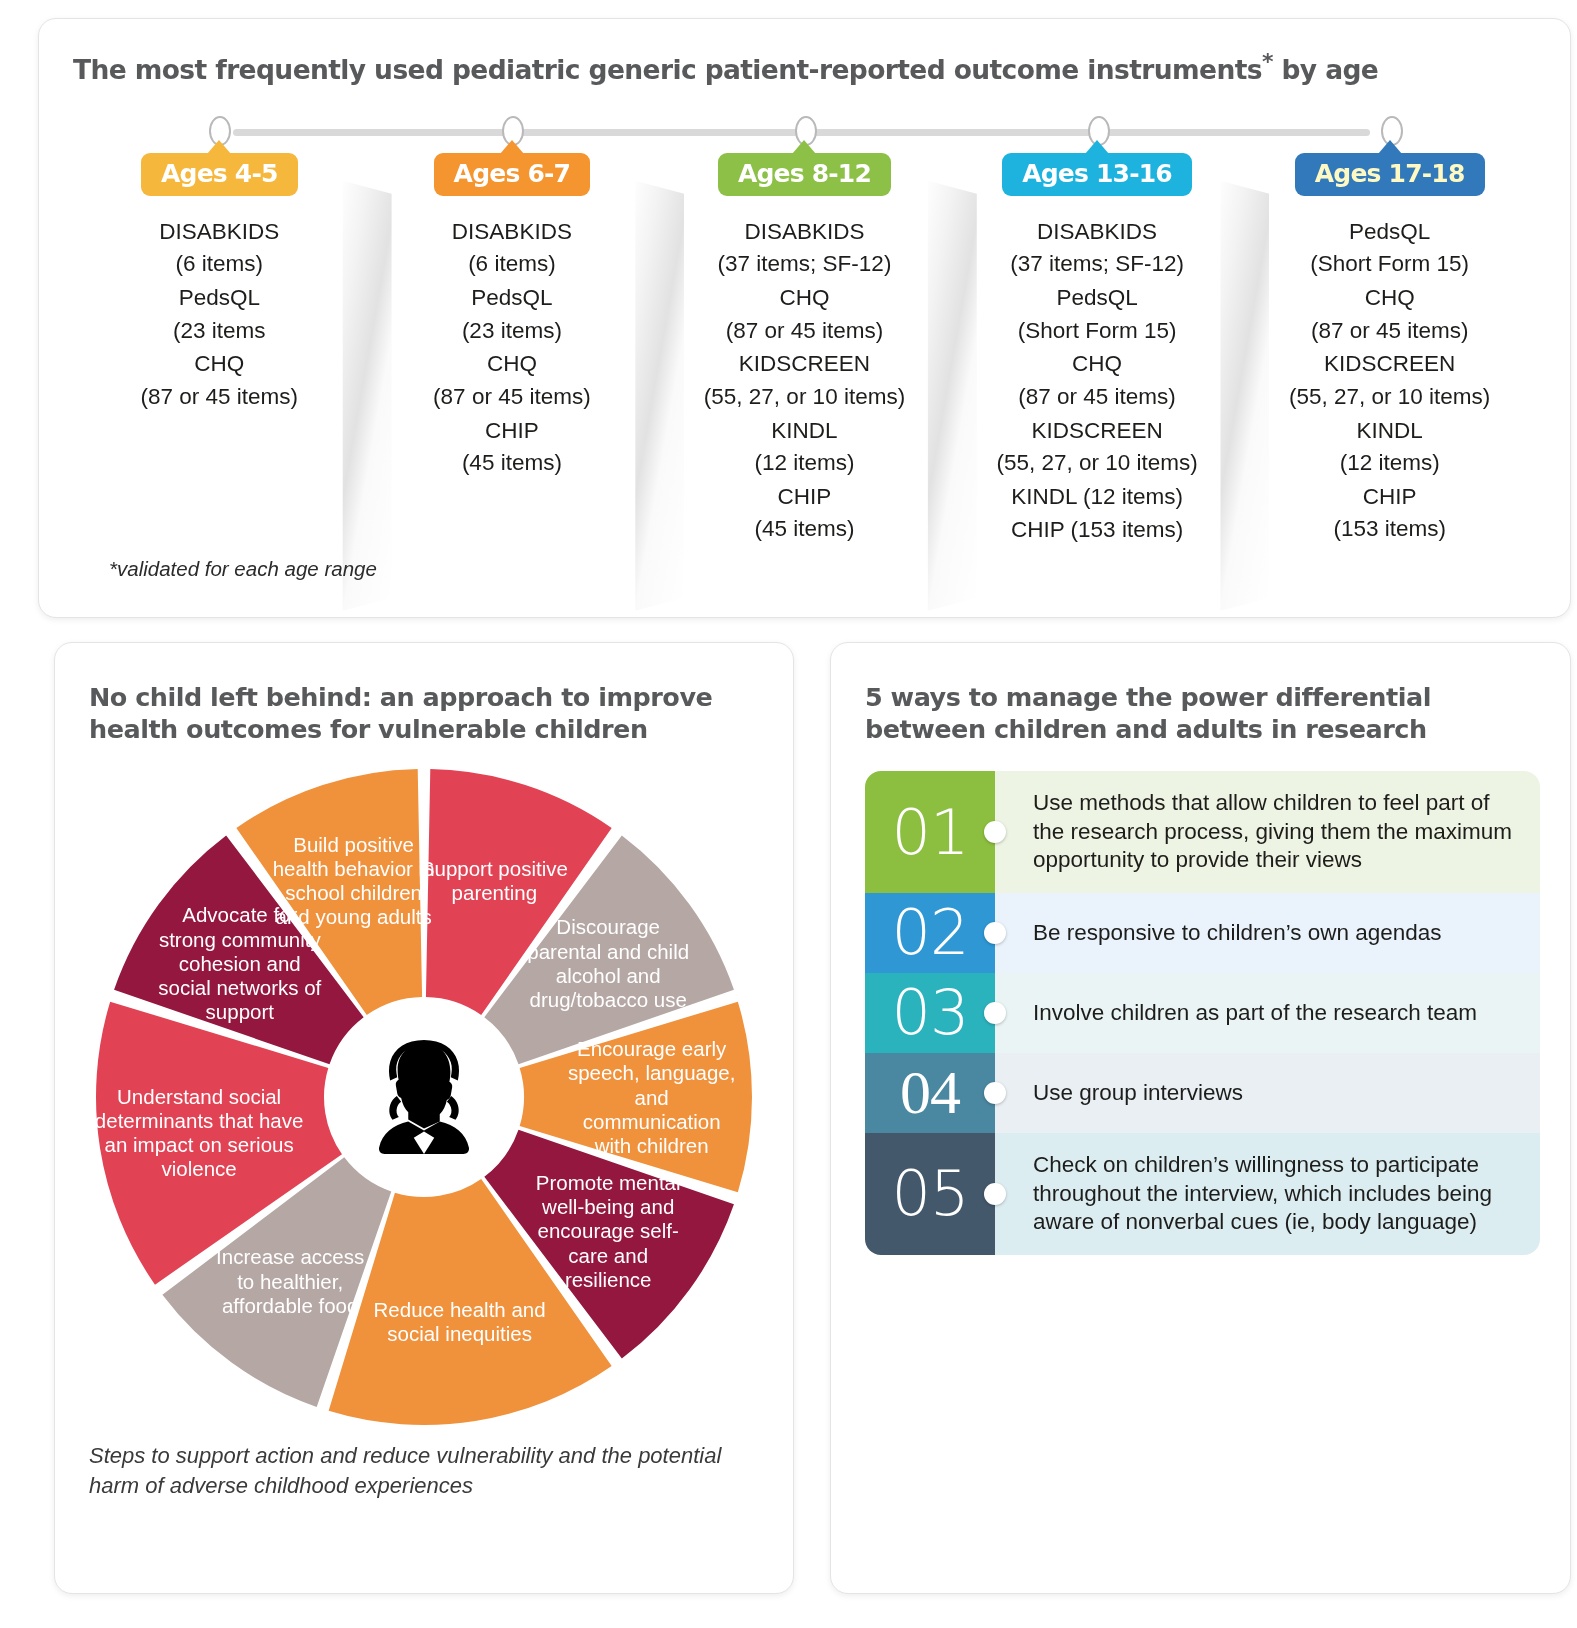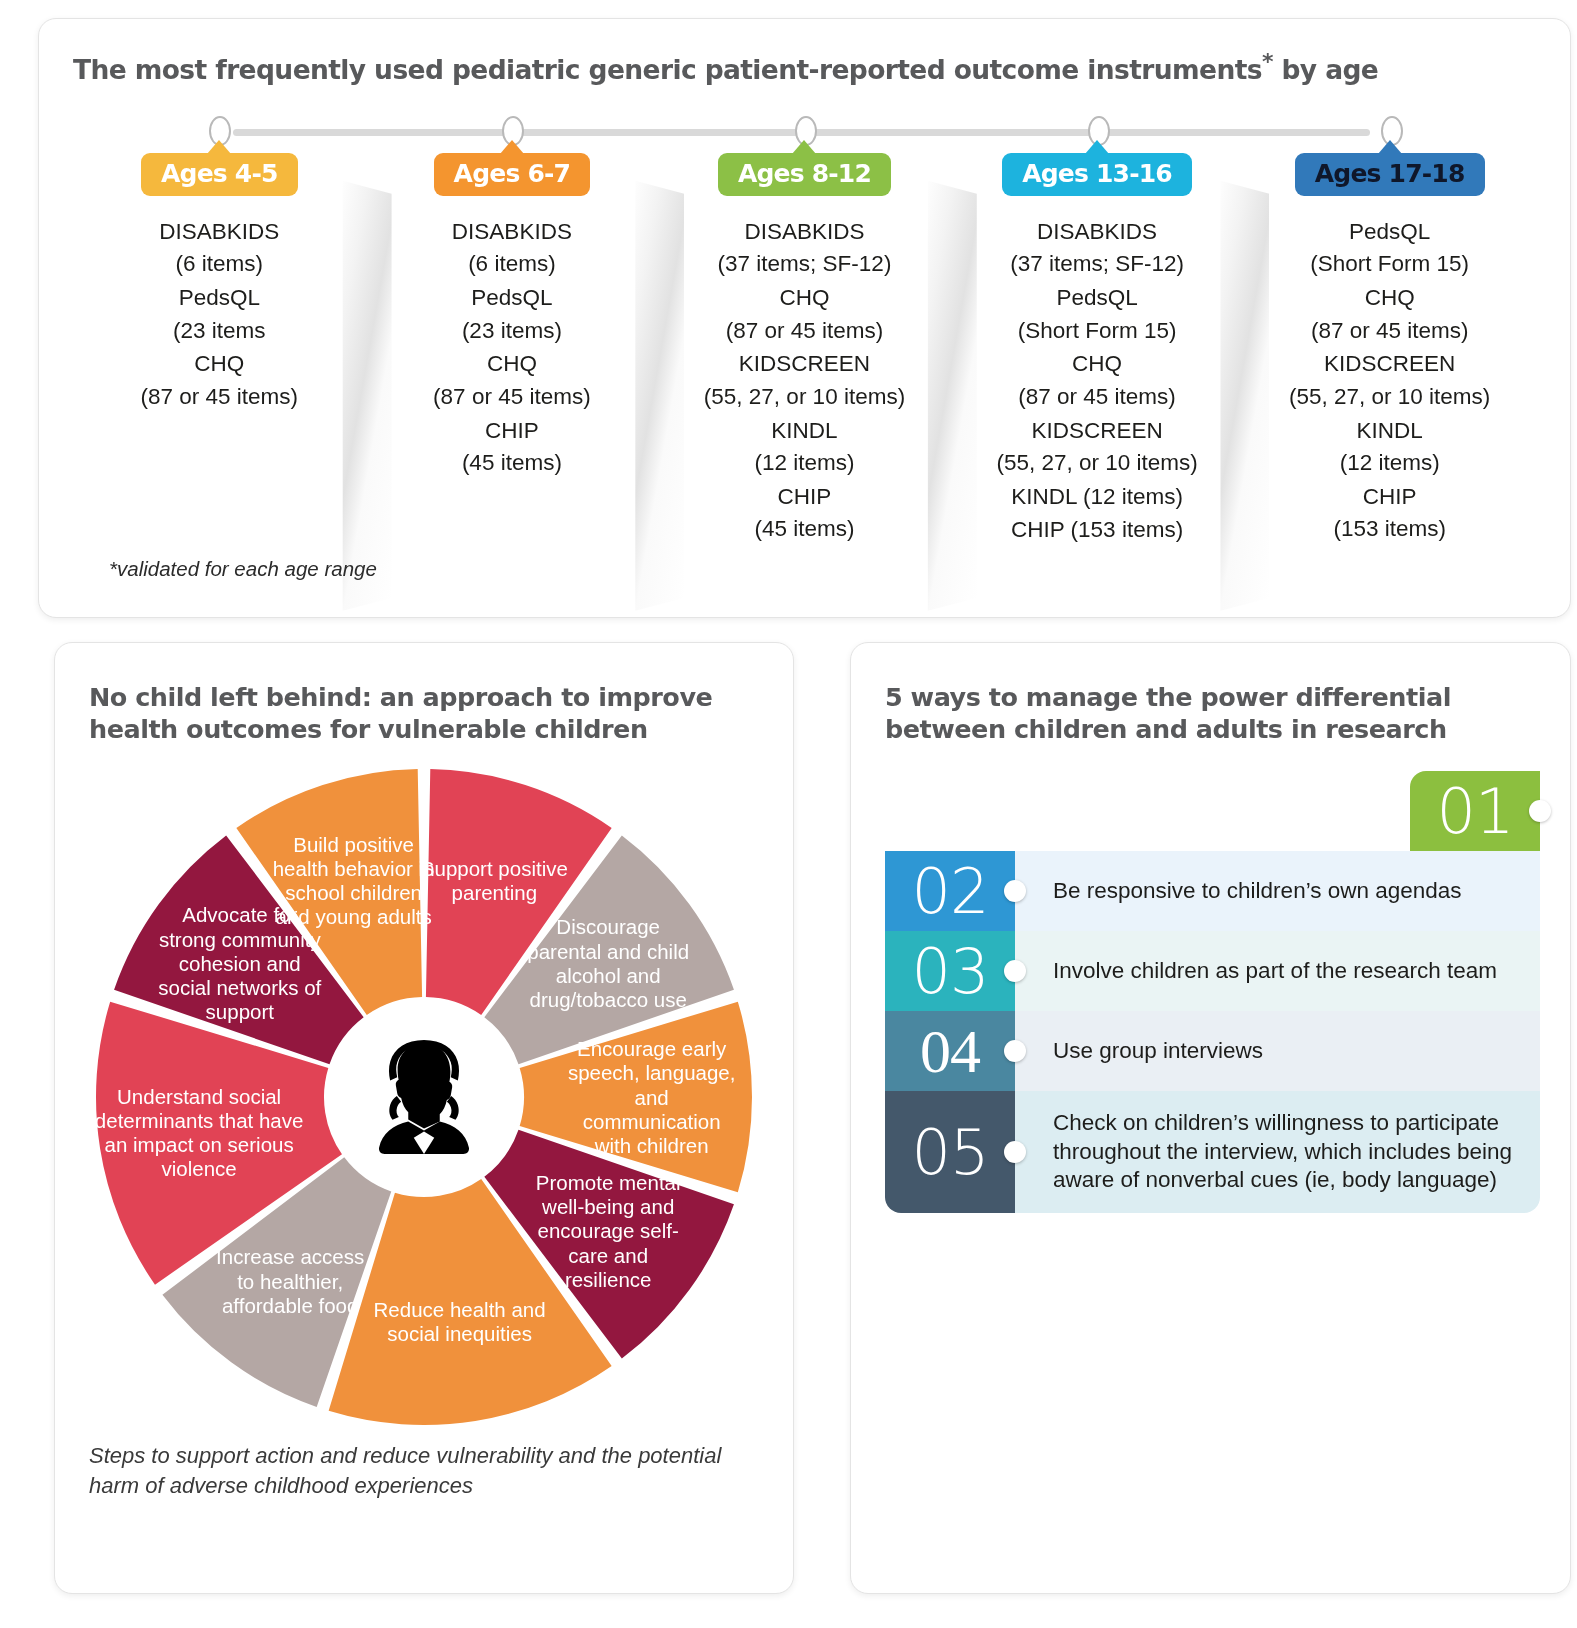--- a/index.html
+++ b/index.html
@@ -126,21 +126,21 @@
     left: 70px;
     bottom: 36px;
     font-style: italic;
     font-size: 20.5px;
     color: #2b2b2b;
   }
 
   
   .bottom-row {
     display: flex;
-    gap: 56px;
+    gap: 36px;
     margin-top: 24px;
     height: 952px;
     padding-left: 16px;
   }
   .bl-card { width: 740px; padding: 38px 34px 26px 34px; }
   .br-card { flex: 1; padding: 38px 30px 26px 34px; }
 
   .sub-title {
     font-family: "DejaVu Sans", sans-serif;
     font-weight: bold;
@@ -274,21 +274,21 @@
             <div class="item">CHIP<br>(45 items)</div>
           </div><div class="fold" style="left: -26px;"></div></div>
         <div class="col"><div class="badge" style="background: rgb(29, 179, 222); color: rgb(29, 179, 222);"><span style="color: rgb(255, 255, 255);">Ages 13-16</span></div><div class="col-items">
             <div class="item">DISABKIDS<br>(37 items; SF-12)</div>
             <div class="item">PedsQL<br>(Short Form 15)</div>
             <div class="item">CHQ<br>(87 or 45 items)</div>
             <div class="item">KIDSCREEN<br>(55, 27, or 10 items)</div>
             <div class="item">KINDL (12 items)</div>
             <div class="item">CHIP (153 items)</div>
           </div><div class="fold" style="left: -26px;"></div></div>
-        <div class="col"><div class="badge" style="background: rgb(49, 121, 186); color: rgb(49, 121, 186);"><span style="color: #0f172a;">Ages 17-18</span></div><div class="col-items">
+        <div class="col"><div class="badge" style="background: rgb(49, 121, 186); color: rgb(49, 121, 186);"><span style="color: #fef9c3;">Ages 17-18</span></div><div class="col-items">
             <div class="item">PedsQL<br>(Short Form 15)</div>
             <div class="item">CHQ<br>(87 or 45 items)</div>
             <div class="item">KIDSCREEN<br>(55, 27, or 10 items)</div>
             <div class="item">KINDL<br>(12 items)</div>
             <div class="item">CHIP<br>(153 items)</div>
           </div><div class="fold" style="left: -26px;"></div></div>
       </div>
 
     <div class="footnote">*validated for each age range</div>
   </div>
@@ -340,20 +340,21 @@
     </div>
 
     <div class="card br-card">
       <div class="sub-title">5 ways to manage the power differential between children and adults in research</div>
       <div class="steps" id="steps">
           <div class="step">
             <div class="step-num" style="background: rgb(140, 191, 63);">
               <span>01</span>
               <span class="step-dot"></span>
             </div>
+            <div class="step-body" style="background: rgb(238, 244, 227);">Use methods that allow children to feel part of the research process, giving them the maximum opportunity to provide their views</div>
           </div>
           <div class="step">
             <div class="step-num" style="background: rgb(46, 151, 212);">
               <span>02</span>
               <span class="step-dot"></span>
             </div>
             <div class="step-body" style="background: rgb(234, 243, 251);">Be responsive to children’s own agendas</div>
           </div>
           <div class="step">
             <div class="step-num" style="background: rgb(43, 179, 189);">

